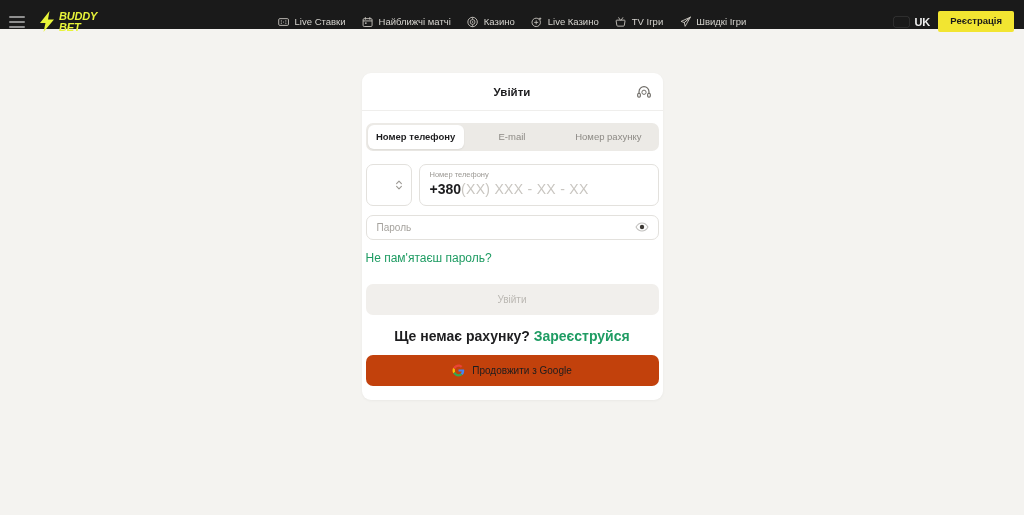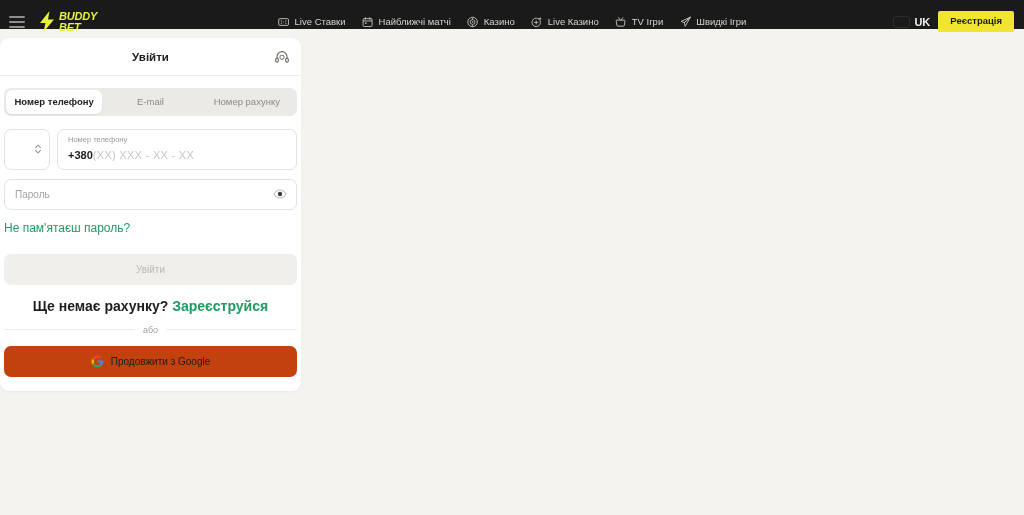--- a/index.html
+++ b/index.html
@@ -126,22 +126,23 @@
     border-radius: 2px;
     padding: 5px 12px 6px;
     cursor: pointer;
     font-family: inherit;
     line-height: 1;
   }
 
   
   .stage {
     display: flex;
-    justify-content: flex-start;
+    justify-content: center;
     padding-top: 9px;
+    margin-top: 35px;
   }
   .card {
     width: 301px;
     background: #ffffff;
     border-radius: 9px;
     padding: 0 0 14px;
     box-shadow: 0 1px 3px rgba(0,0,0,0.045);
   }
 
   .card-head {
@@ -231,33 +232,33 @@
     background: #fff;
     cursor: text;
   }
   .field-label {
     font-size: 7.5px;
     color: #9b9893;
     line-height: 1.3;
     display: block;
   }
   .phone-value {
-    font-size: 11px;
+    font-size: 14px;
     line-height: 1.35;
     white-space: nowrap;
   }
   .phone-value .code { color: #1d1d1f; font-weight: 600; }
   .phone-value .mask { color: #c9c6c1; letter-spacing: 0.3px; }
 
   
   .pass-field {
     position: relative;
     border: 1px solid #e3e1dd;
     border-radius: 7px;
-    height: 31px;
+    height: 25px;
     display: flex;
     align-items: center;
     padding: 0 30px 0 10px;
     background: #fff;
     cursor: text;
     margin-bottom: 8px;
   }
   .pass-placeholder {
     font-size: 10px;
     color: #a5a29d;
@@ -491,25 +492,20 @@
 
       <span class="forgot">Не пам'ятаєш пароль?</span>
 
       <button class="submit-btn">Увійти</button>
 
       <div class="signup-line">
         <span>Ще немає рахунку?</span>
         <span class="link">Зареєструйся</span>
       </div>
 
-      <div class="divider">
-        <span class="line"></span>
-        <span class="or">або</span>
-        <span class="line"></span>
-      </div>
 
       <button class="google-btn">
         <svg class="g-ico" viewBox="0 0 48 48">
           <path fill="#4285F4" d="M45.1 24.5c0-1.6-.1-2.8-.4-4H24v7.3h12.1c-.2 2-1.6 5-4.5 7l6.9 5.4c4.1-3.8 6.6-9.4 6.6-15.7z"></path>
           <path fill="#34A853" d="M24 46c5.9 0 10.9-2 14.5-5.3l-6.9-5.4c-1.8 1.3-4.3 2.2-7.6 2.2-5.8 0-10.7-3.8-12.5-9.1l-7.1 5.5C8 41.1 15.4 46 24 46z"></path>
           <path fill="#FBBC05" d="M11.5 28.4c-.5-1.4-.8-2.9-.8-4.4s.3-3 .7-4.4l-7.1-5.5C2.9 17 2 20.4 2 24s.9 7 2.4 9.9l7.1-5.5z"></path>
           <path fill="#EA4335" d="M24 10.6c4.1 0 6.9 1.8 8.5 3.2l6.2-6C34.9 4.4 29.9 2 24 2 15.4 2 8 6.9 4.4 14.1l7.1 5.5c1.8-5.3 6.7-9 12.5-9z"></path>
         </svg>
         <span class="g-label">Продовжити з Google</span>
       </button>

